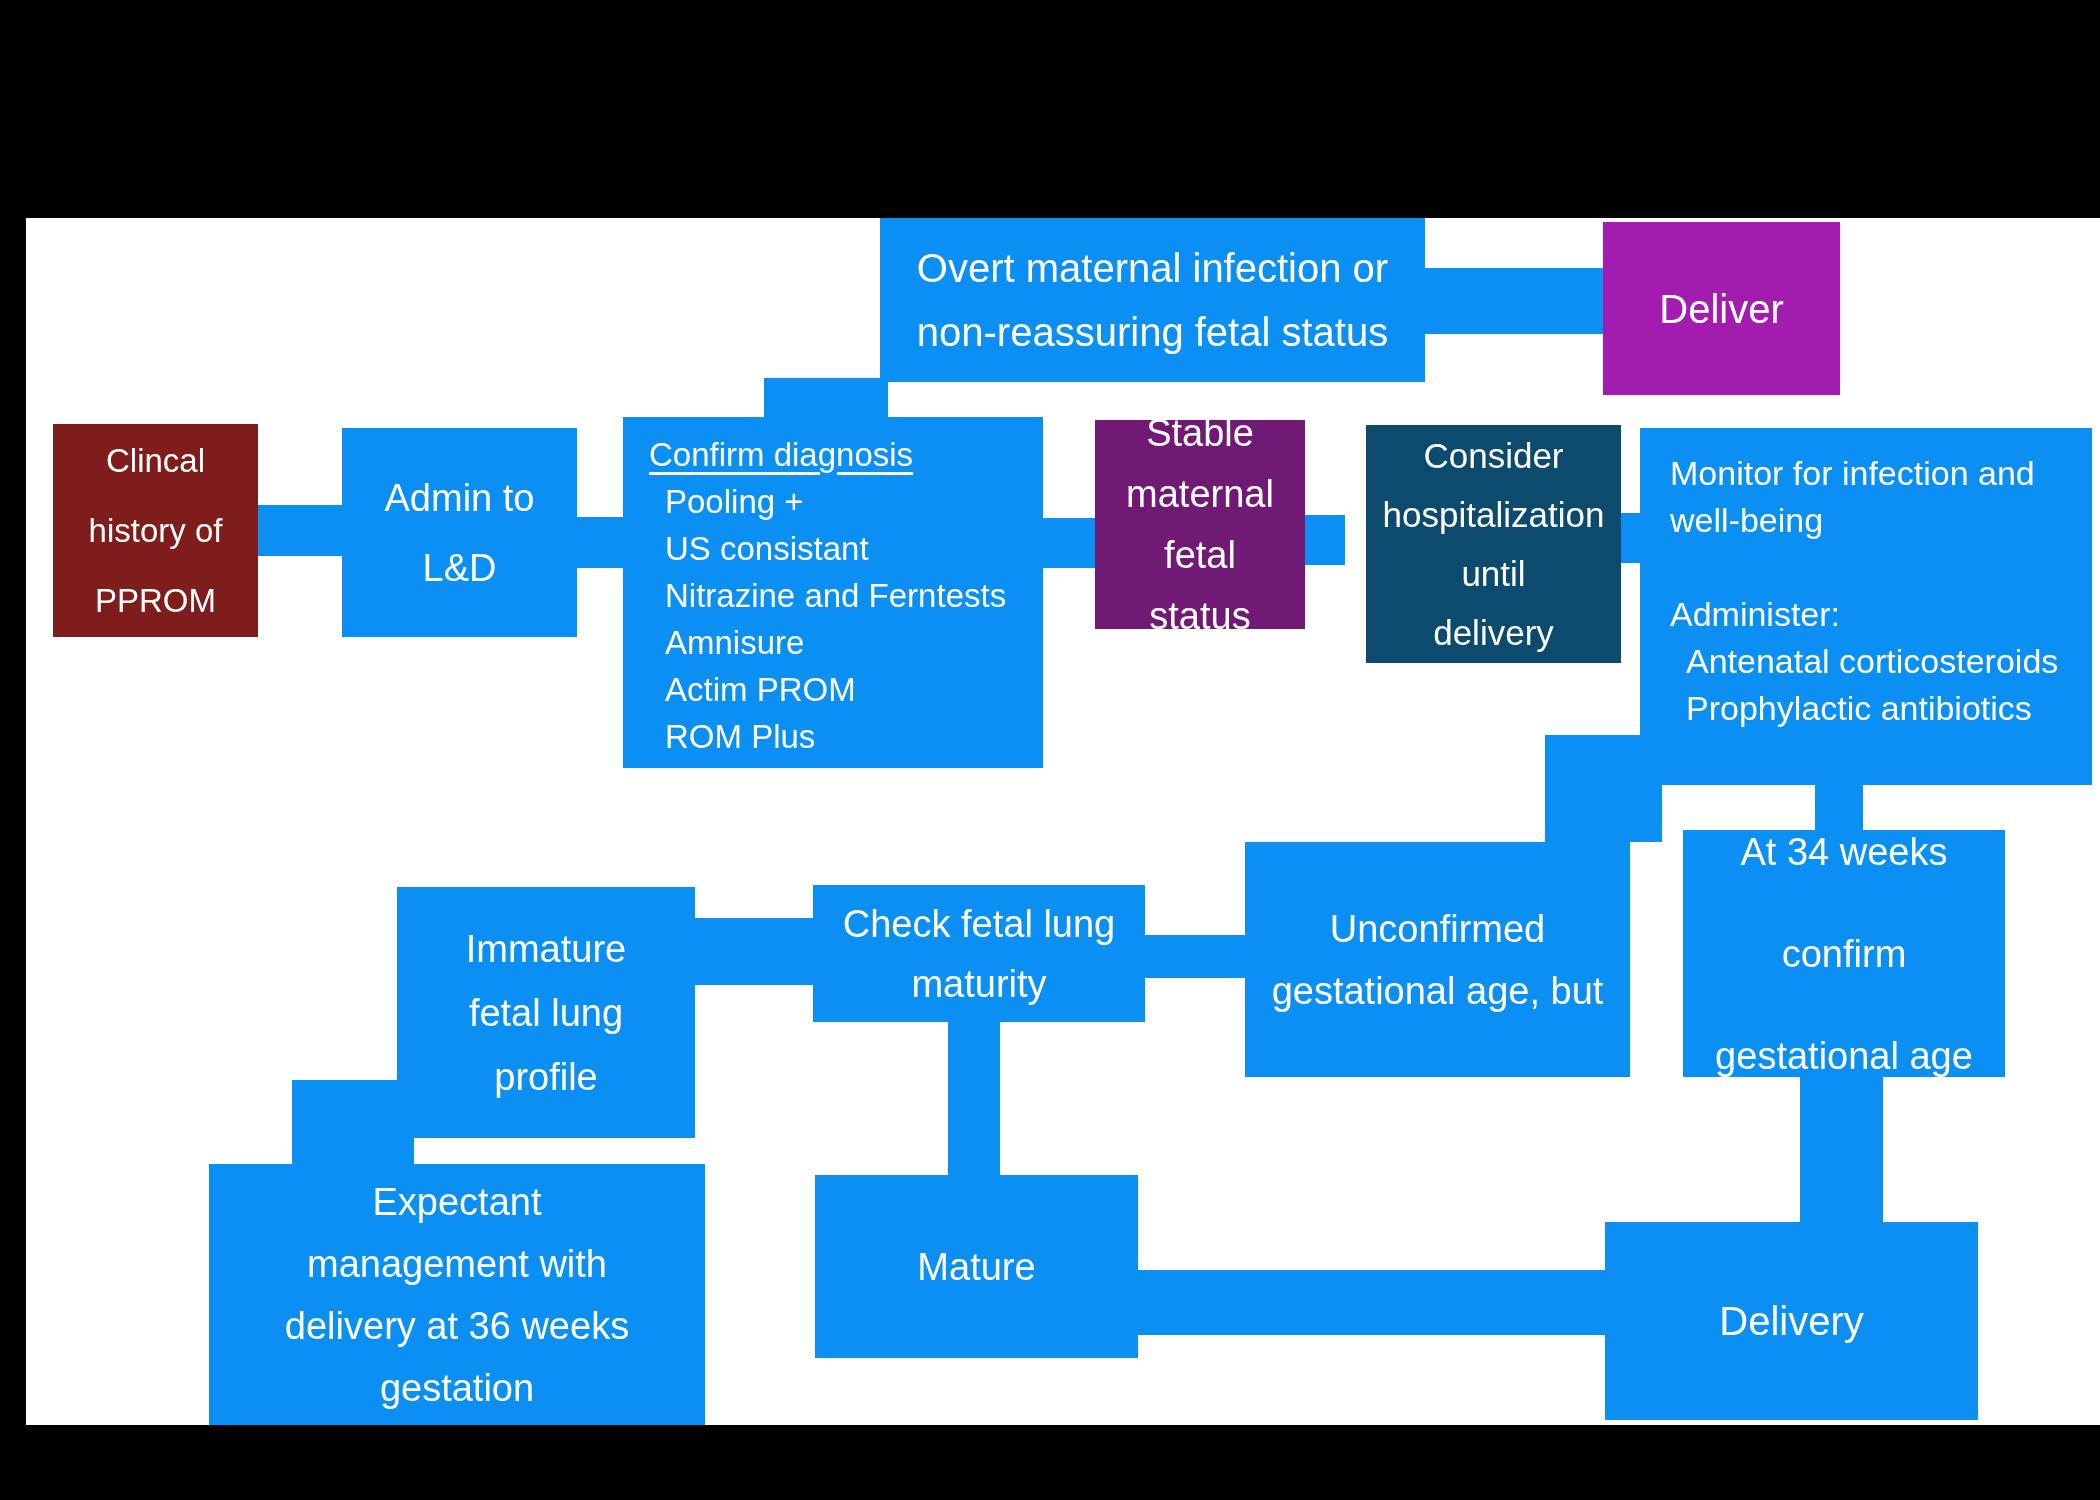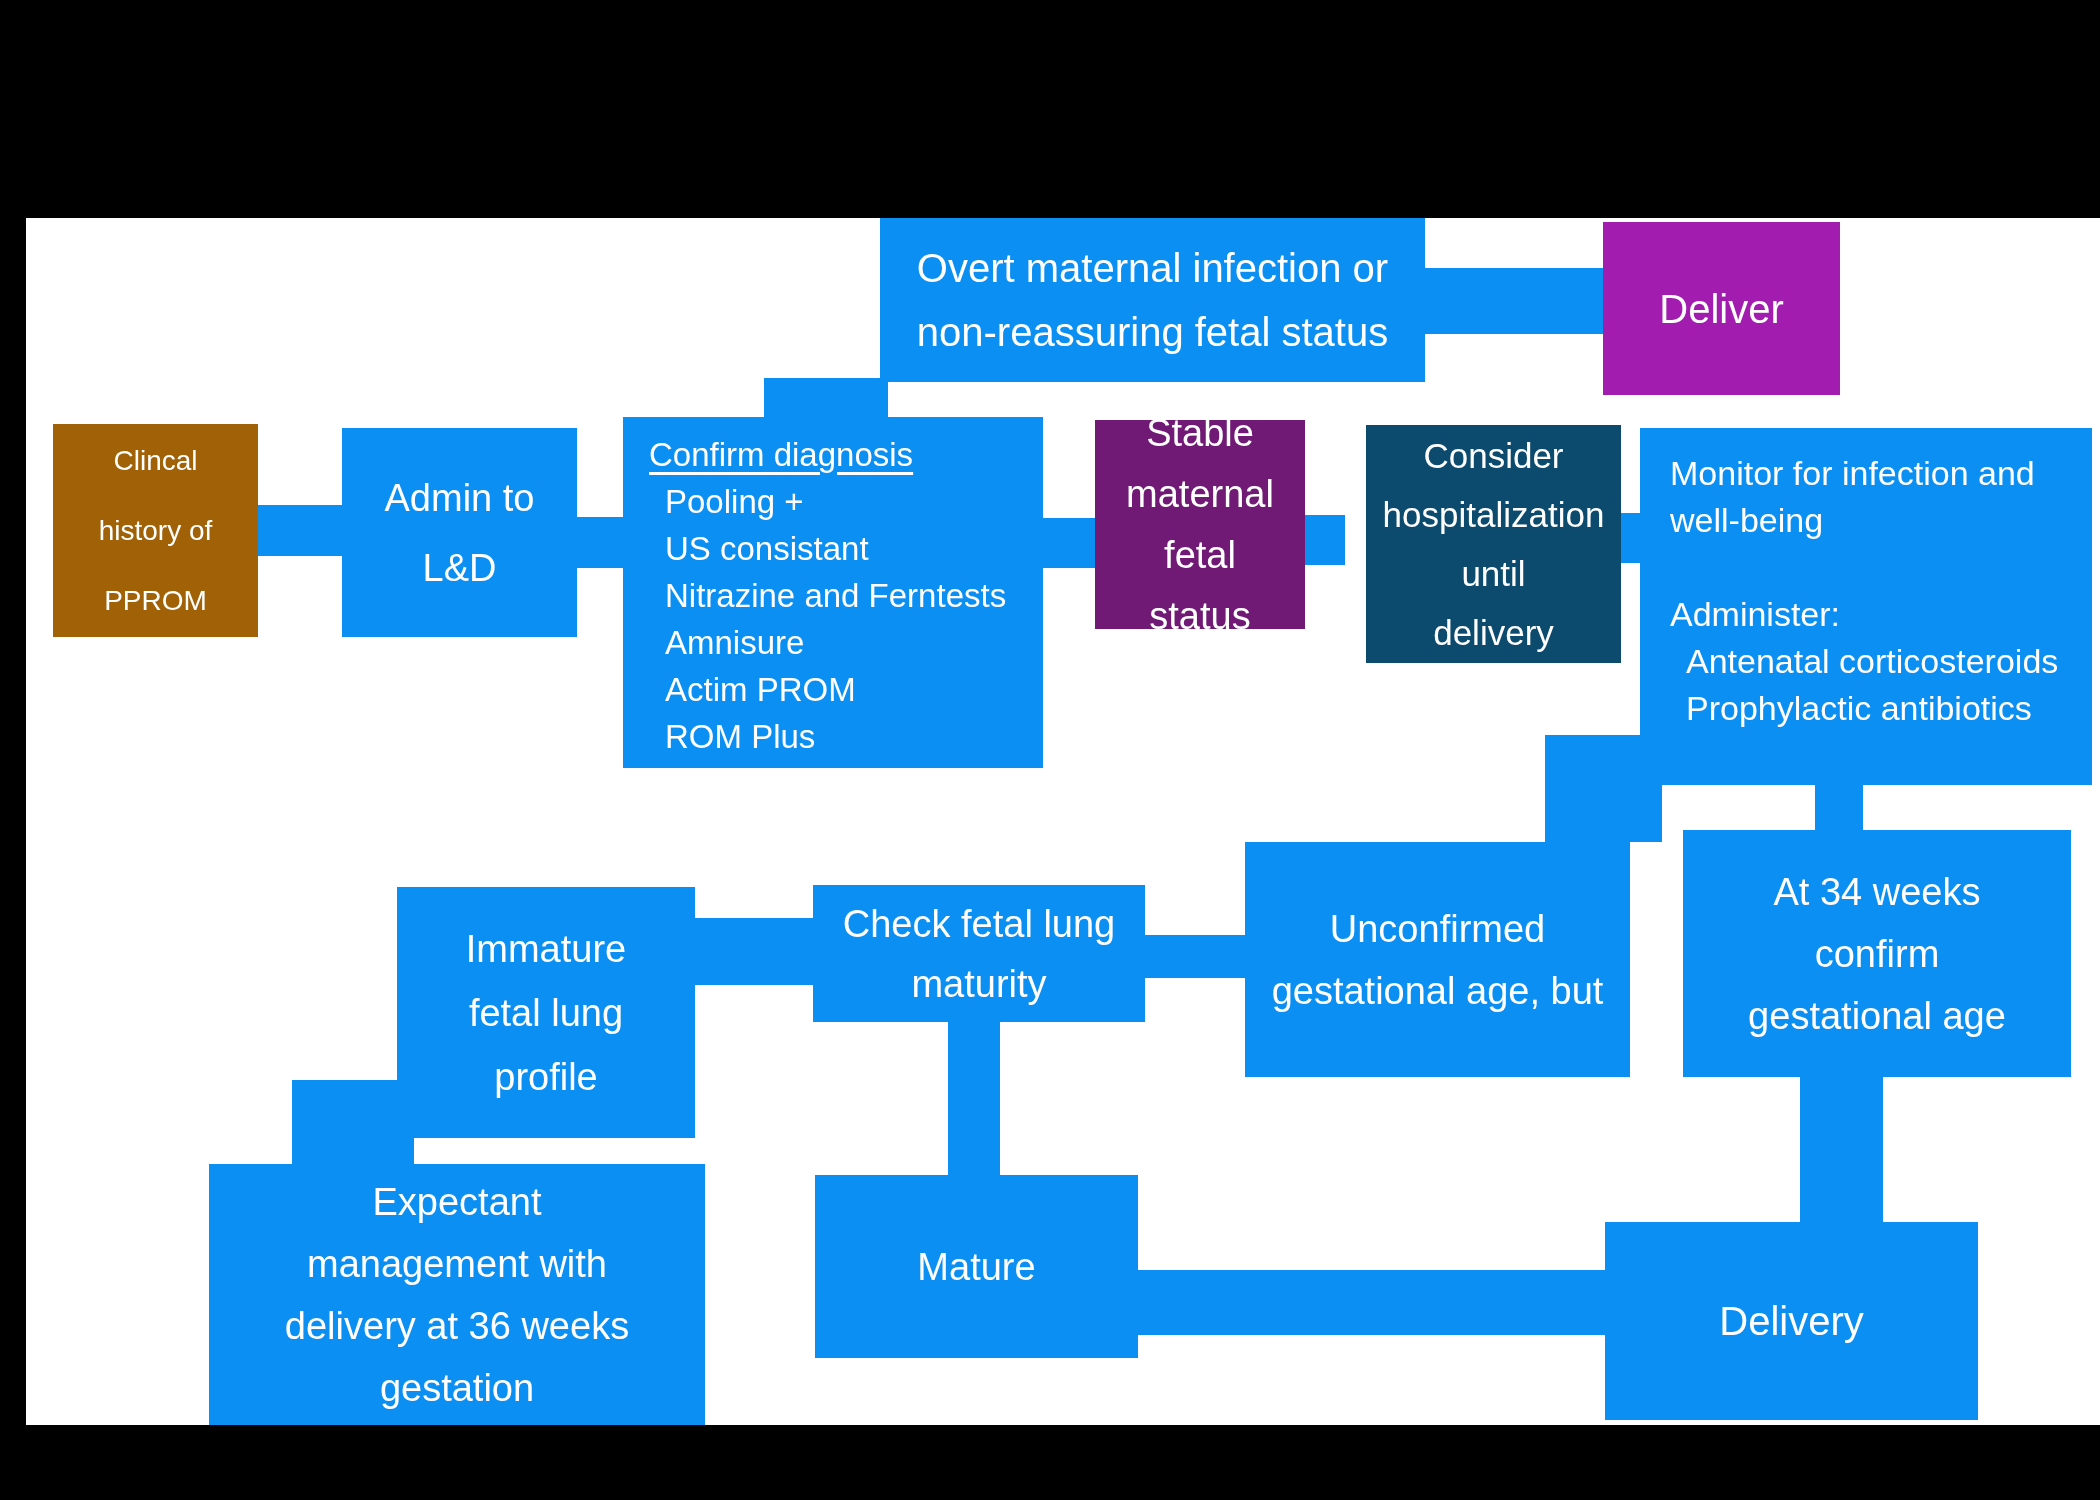--- a/index.html
+++ b/index.html
@@ -40,21 +40,21 @@
     <div class="connector" style="left: 1600px; top: 513px; width: 40px; height: 50px; background: rgb(11, 143, 243);"></div>
     <div class="connector" style="left: 1425px; top: 268px; width: 180px; height: 66px; background: rgb(11, 143, 243);"></div>
     <div class="connector" style="left: 1545px; top: 735px; width: 117px; height: 107px; background: rgb(11, 143, 243);"></div>
     <div class="connector" style="left: 1815px; top: 785px; width: 48px; height: 47px; background: rgb(11, 143, 243);"></div>
     <div class="connector" style="left: 1800px; top: 1077px; width: 83px; height: 145px; background: rgb(11, 143, 243);"></div>
     <div class="connector" style="left: 695px; top: 918px; width: 130px; height: 67px; background: rgb(11, 143, 243);"></div>
     <div class="connector" style="left: 1143px; top: 935px; width: 102px; height: 43px; background: rgb(11, 143, 243);"></div>
     <div class="connector" style="left: 948px; top: 1022px; width: 52px; height: 153px; background: rgb(11, 143, 243);"></div>
     <div class="connector" style="left: 292px; top: 1080px; width: 122px; height: 100px; background: rgb(11, 143, 243);"></div>
     <div class="connector" style="left: 1138px; top: 1270px; width: 467px; height: 65px; background: rgb(11, 143, 243);"></div>
-    <div class="node center" style="left: 53px; top: 424px; width: 205px; height: 213px; background: #a16207; color: rgb(255, 255, 255); font-size: 28px; line-height: 70px;">
+    <div class="node center" style="left: 53px; top: 424px; width: 205px; height: 213px; background: #7f1d1d; color: rgb(255, 255, 255); font-size: 33px; line-height: 70px;">
       <div class="line" style="min-height: 70px;">Clincal</div>
       <div class="line" style="min-height: 70px;">history of</div>
       <div class="line" style="min-height: 70px;">PPROM</div>
     </div>
     <div class="node center" style="left: 342px; top: 428px; width: 235px; height: 209px; background: rgb(11, 143, 243); color: rgb(255, 255, 255); font-size: 38px; line-height: 70px;">
       <div class="line" style="min-height: 70px;">Admin to</div>
       <div class="line" style="min-height: 70px; text-align: right;">L&amp;D</div>
     </div>
     <div class="node left" style="left: 623px; top: 417px; width: 420px; height: 351px; background: rgb(11, 143, 243); color: rgb(255, 255, 255); font-size: 33px; line-height: 47px; padding-top: 14px; padding-left: 26px;">
       <div class="line underline" style="min-height: 47px;">Confirm diagnosis</div>
@@ -89,21 +89,21 @@
       <div class="line" style="min-height: 47px;">well-being</div>
       <div class="line" style="min-height: 47px;"></div>
       <div class="line" style="min-height: 47px;">Administer:</div>
       <div class="line" style="min-height: 47px; margin-left: 16px;">Antenatal corticosteroids</div>
       <div class="line" style="min-height: 47px; margin-left: 16px;">Prophylactic antibiotics</div>
     </div>
     <div class="node center" style="left: 1245px; top: 842px; width: 385px; height: 235px; background: rgb(11, 143, 243); color: rgb(255, 255, 255); font-size: 38px; line-height: 62px;">
       <div class="line" style="min-height: 62px;">Unconfirmed</div>
       <div class="line" style="min-height: 62px;">gestational age, but</div>
     </div>
-    <div class="node center" style="left: 1683px; top: 830px; width: 388px; height: 247px; background: rgb(11, 143, 243); color: rgb(255, 255, 255); font-size: 38px; line-height: 62px;">
+    <div class="node center" style="left: 1683px; top: 830px; width: 322px; height: 247px; background: rgb(11, 143, 243); color: rgb(255, 255, 255); font-size: 38px; line-height: 62px; gap: 40px;">
       <div class="line" style="min-height: 62px;">At 34 weeks</div>
       <div class="line" style="min-height: 62px;">confirm</div>
       <div class="line" style="min-height: 62px;">gestational age</div>
     </div>
     <div class="node center" style="left: 397px; top: 887px; width: 298px; height: 251px; background: rgb(11, 143, 243); color: rgb(255, 255, 255); font-size: 38px; line-height: 64px;">
       <div class="line" style="min-height: 64px;">Immature</div>
       <div class="line" style="min-height: 64px;">fetal lung</div>
       <div class="line" style="min-height: 64px;">profile</div>
     </div>
     <div class="node center" style="left: 813px; top: 885px; width: 332px; height: 137px; background: rgb(11, 143, 243); color: rgb(255, 255, 255); font-size: 38px; line-height: 60px;">

